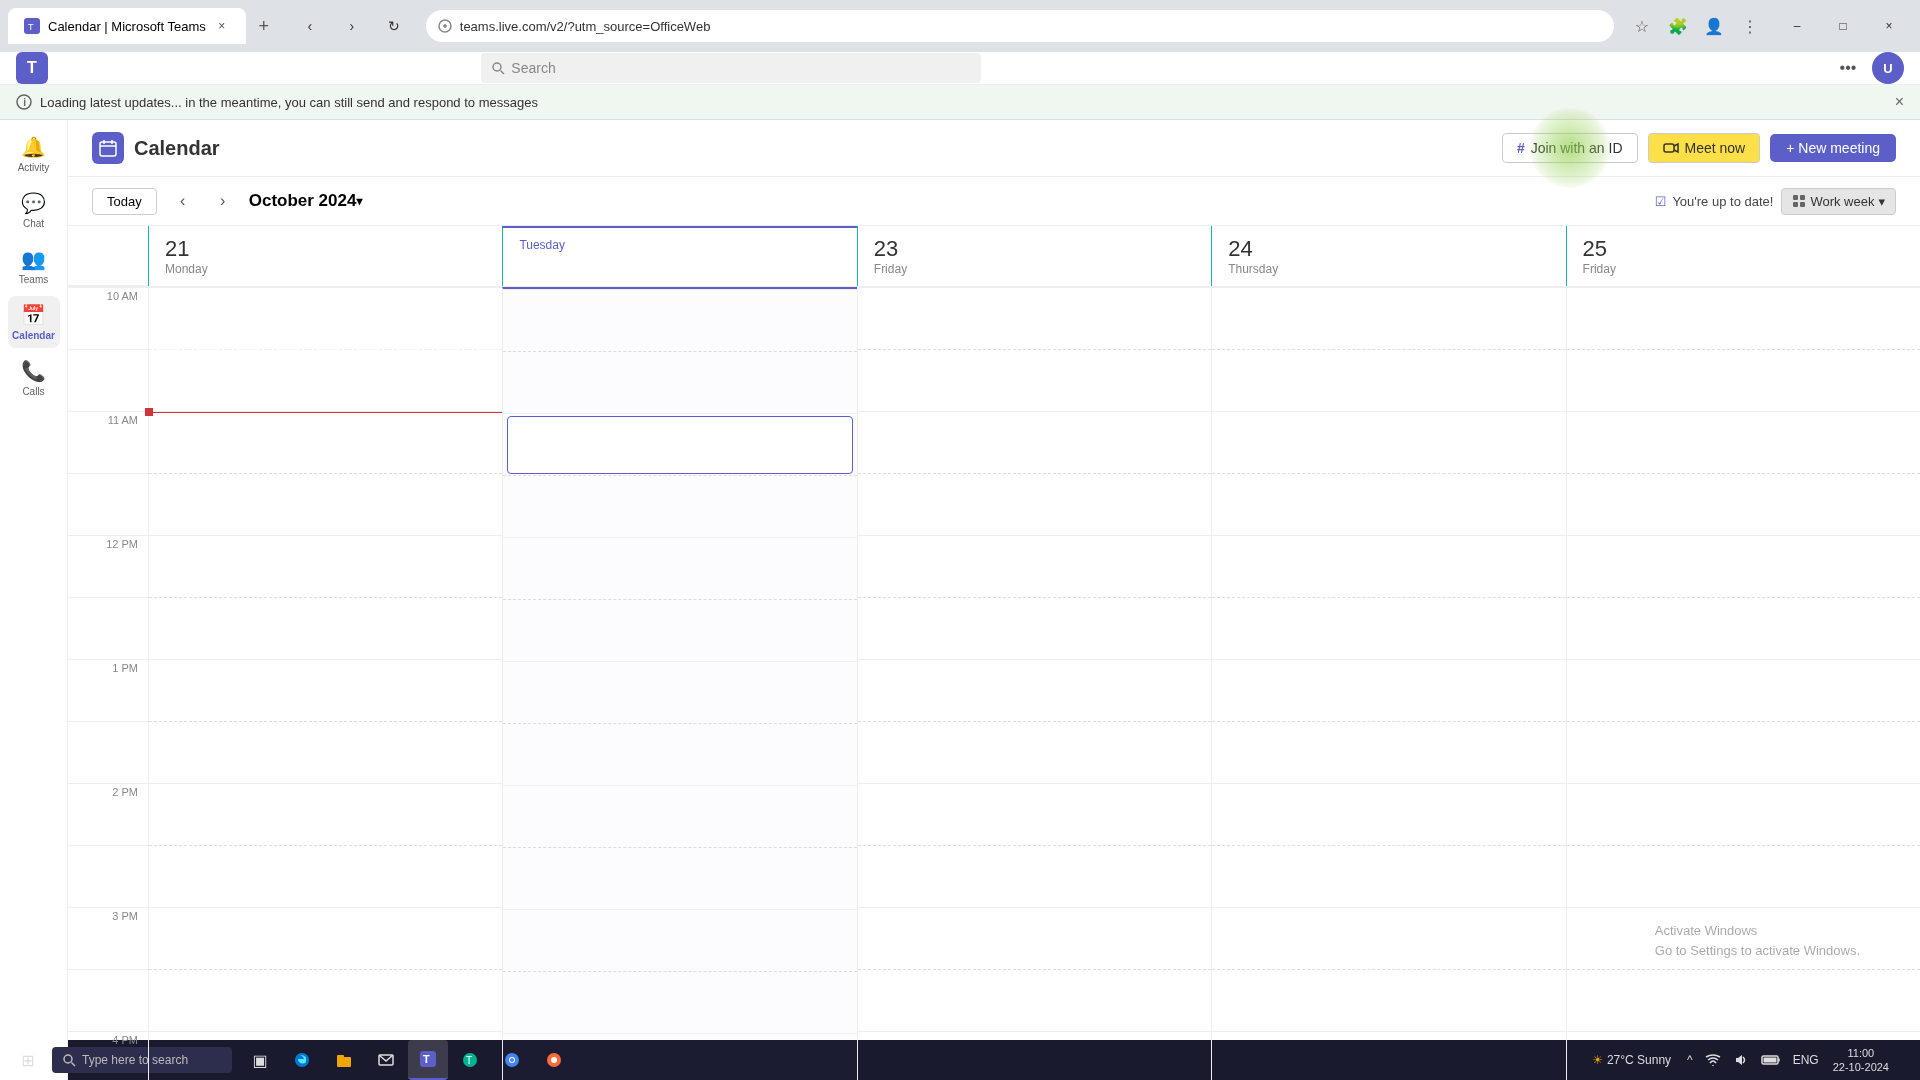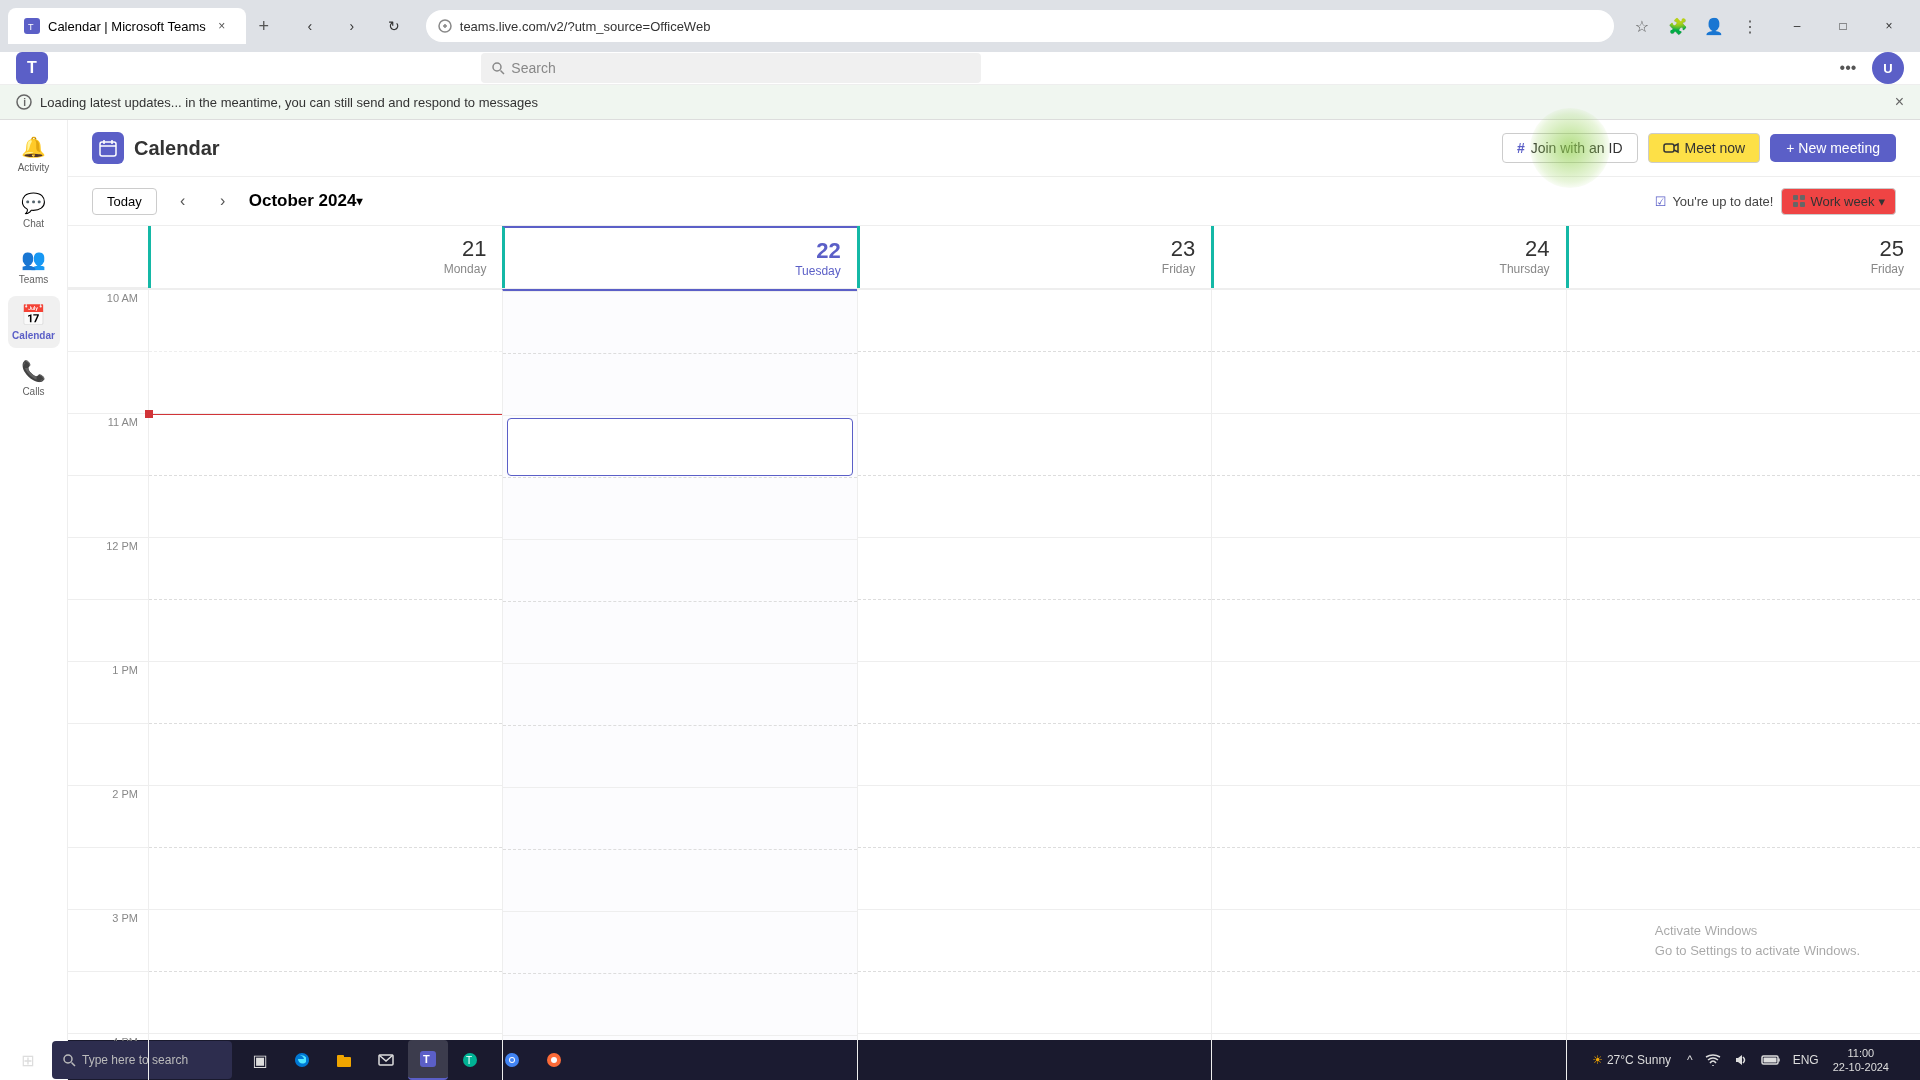--- a/index.html
+++ b/index.html
@@ -52,26 +52,26 @@
     .btn-join.highlighted { position: relative; }
 
     
     .cal-nav { display: flex; align-items: center; padding: 10px 24px; border-bottom: 1px solid #eee; gap: 12px; }
     .btn-today { padding: 5px 14px; border: 1px solid #ccc; border-radius: 4px; cursor: pointer; font-size: 13px; background: #fff; }
     .nav-arrow { width: 28px; height: 28px; display: flex; align-items: center; justify-content: center; border-radius: 4px; cursor: pointer; color: #555; font-size: 16px; }
     .month-label { font-size: 17px; font-weight: 700; display: flex; align-items: center; gap: 0; cursor: pointer; }
     .nav-right { margin-left: auto; display: flex; align-items: center; gap: 8px; font-size: 13px; color: #333; }
     .up-to-date { display: flex; align-items: center; gap: 6px; color: #444; }
     .check-icon { color: #5b5fc7; }
-    .view-select { display: flex; align-items: center; gap: 4px; padding: 5px 10px; border: 1px solid #ccc; border-radius: 4px; cursor: pointer; font-size: 13px; background: #ef4444; }
+    .view-select { display: flex; align-items: center; gap: 4px; padding: 5px 10px; border: 1px solid #ccc; border-radius: 4px; cursor: pointer; font-size: 13px; background: #e5e5e5; }
 
     
     .cal-grid { flex: 1; display: flex; flex-direction: column; overflow: hidden; }
     .cal-days-header { display: grid; grid-template-columns: 80px repeat(5, 1fr); border-bottom: 1px solid #eee; }
-    .cal-day-header { padding: 10px 16px; border-left: 3px solid #14b8a6; text-align: right; }
+    .cal-day-header { padding: 10px 16px; border-left: 1px solid #14b8a6; }
     .cal-day-num { font-size: 22px; font-weight: 400; color: #333; }
     .cal-day-num.today { color: #5b5fc7; font-weight: 600; }
     .cal-day-name { font-size: 12px; color: #888; }
     .cal-day-name.today { color: #5b5fc7; }
     .cal-day-header.today-col { border-top: 2px solid #5b5fc7; }
 
     .cal-body { flex: 1; display: grid; grid-template-columns: 80px repeat(5, 1fr); overflow-y: auto; }
     .time-col { }
     .time-slot { height: 62px; display: flex; align-items: flex-start; justify-content: flex-end; padding-right: 10px; padding-top: 2px; font-size: 11px; color: #888; border-top: 1px solid #eee; }
     .day-col { border-left: 1px solid #eee; position: relative; }
@@ -83,21 +83,21 @@
     
     .teams-top { height: 48px; background: #fff; border-bottom: 1px solid #eee; display: flex; align-items: center; padding: 0 16px; gap: 16px; }
     .teams-logo { width: 32px; height: 32px; background: #5b5fc7; border-radius: 6px; display: flex; align-items: center; justify-content: center; color: #fff; font-size: 16px; font-weight: 700; }
     .teams-search { flex: 1; max-width: 500px; margin: 0 auto; height: 30px; background: #f0f0f0; border-radius: 4px; display: flex; align-items: center; padding: 0 10px; gap: 6px; font-size: 14px; color: #888; }
     .teams-top-right { margin-left: auto; display: flex; align-items: center; gap: 8px; }
     .top-btn { width: 32px; height: 32px; display: flex; align-items: center; justify-content: center; border-radius: 50%; cursor: pointer; color: #555; font-size: 16px; }
     .user-avatar { width: 32px; height: 32px; background: #5b5fc7; border-radius: 50%; display: flex; align-items: center; justify-content: center; color: #fff; font-size: 13px; font-weight: 600; cursor: pointer; }
 
     
     .taskbar { height: 40px; background: #1a1a2e; display: flex; align-items: center; padding: 0 8px; gap: 4px; }
-    .taskbar-search { height: 38px; background: #2d2d4e; border-radius: 4px; display: flex; align-items: center; padding: 0 10px; gap: 6px; font-size: 12px; color: #bbb; min-width: 180px; }
+    .taskbar-search { height: 26px; background: #2d2d4e; border-radius: 4px; display: flex; align-items: center; padding: 0 10px; gap: 6px; font-size: 12px; color: #bbb; min-width: 180px; }
     .taskbar-icons { display: flex; align-items: center; gap: 2px; margin-left: 4px; }
     .taskbar-icon { width: 40px; height: 40px; display: flex; align-items: center; justify-content: center; cursor: pointer; color: #ddd; font-size: 16px; border-radius: 4px; }
     .taskbar-icon.active { background: rgba(255,255,255,0.15); border-bottom: 2px solid #5b5fc7; }
     .taskbar-tray { margin-left: auto; display: flex; align-items: center; gap: 4px; }
     .tray-item { display: flex; align-items: center; justify-content: center; padding: 0 4px; color: #ddd; font-size: 13px; cursor: pointer; height: 40px; }
     .tray-clock { display: flex; flex-direction: column; align-items: center; color: #ddd; font-size: 11px; line-height: 1.3; padding: 0 6px; cursor: pointer; }
     .weather-item { display: flex; align-items: center; gap: 4px; color: #ddd; font-size: 12px; padding: 0 8px; }
 
     
     .activate-watermark { position: fixed; bottom: 120px; right: 60px; color: rgba(0,0,0,0.35); font-size: 13px; line-height: 1.5; }
@@ -256,21 +256,20 @@
 
       <div class="cal-grid">
 
         <div class="cal-days-header">
           <div style="border-bottom:1px solid #eee;"></div>
           <div class="cal-day-header">
             <div class="cal-day-num">21</div>
             <div class="cal-day-name">Monday</div>
           </div>
           <div class="cal-day-header today-col">
-            <div class="cal-day-num today">22</div>
             <div class="cal-day-name today">Tuesday</div>
           </div>
           <div class="cal-day-header">
             <div class="cal-day-num">23</div>
             <div class="cal-day-name">Friday</div>
           </div>
           <div class="cal-day-header">
             <div class="cal-day-num">24</div>
             <div class="cal-day-name">Thursday</div>
           </div>

